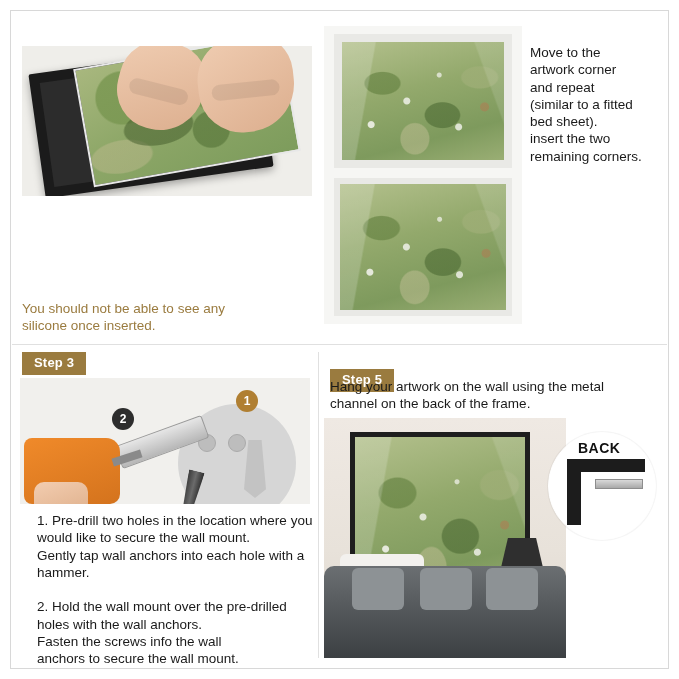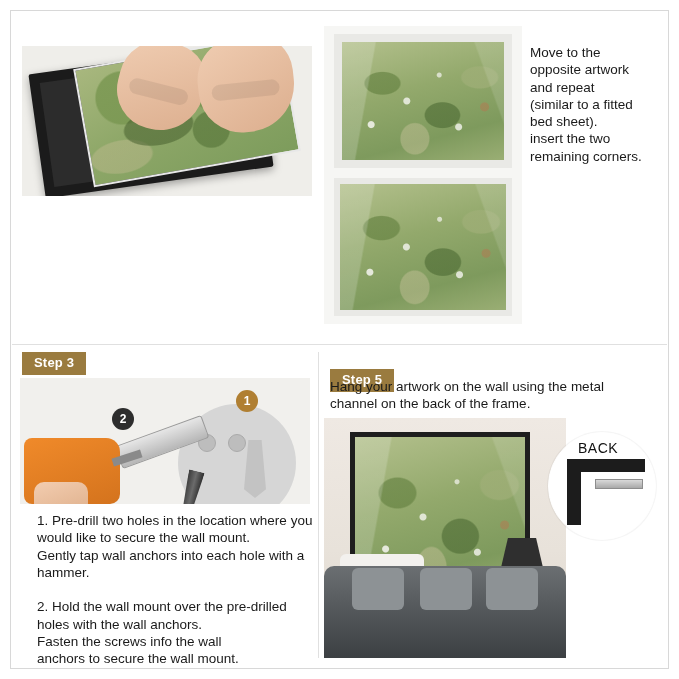--- a/index.html
+++ b/index.html
@@ -274,21 +274,21 @@
     width: 78px; height: 13px; background: #1c1c1c;
   }
   .back-circle .channel {
     position: absolute; left: 46px; top: 46px;
     width: 48px; height: 10px;
     background: linear-gradient(180deg, #d9d9d9, #a9a9a9);
     border: 1px solid #8d8d8d;
   }
   .back-label {
     position: absolute;
-    font-size: 14px; font-weight: normal; color: #111;
+    font-size: 14px; font-weight: bold; color: #111;
     letter-spacing: 0.5px;
   }
 </style>
 </head>
 <body>
 
 <div id="page">
   <div class="frame"></div>
 
   <div class="step-badge" style="left:28px; top:20px;margin-top:37px;">Step 3</div>
@@ -296,32 +296,34 @@
   <div class="photo p3" style="left:22px; top:46px; width:290px; height:150px;">
     <div class="frame-outer">
       <div class="frame-inner"></div>
     </div>
     <div class="art"></div>
     <div class="hand hand1"></div>
     <div class="hand hand2"></div>
   </div>
 
 
+  <div class="note-text" style="left:22px; top:300px; width:300px;">You should not be able to see any
+silicone once inserted.</div>
 
   <div class="photo" style="left:324px; top:26px; width:198px; height:298px; background:#f6f6f4;">
     <div class="photo" style="left:10px; top:8px; width:178px; height:134px; background:#e9e9e6;">
       <div class="artmini" style="left:8px; top:8px; width:162px; height:118px;"></div>
     </div>
     <div class="photo" style="left:10px; top:152px; width:178px; height:138px; background:#e9e9e6;">
       <div class="artmini" style="left:6px; top:6px; width:166px; height:126px;"></div>
     </div>
   </div>
 
   <div class="body-text" style="left:530px; top:44px; width:130px;">Move to the
-opposite artwork
+artwork corner
 and repeat
 (similar to a fitted
 bed sheet).
 insert the two
 remaining corners.</div>
 
   <div class="divider" style="top:344px;"></div>
   <div class="vdivider" style="left:318px; top:352px; height:306px;"></div>
 
   <div class="step-badge" style="left:22px; top:352px;">Step 3</div>

